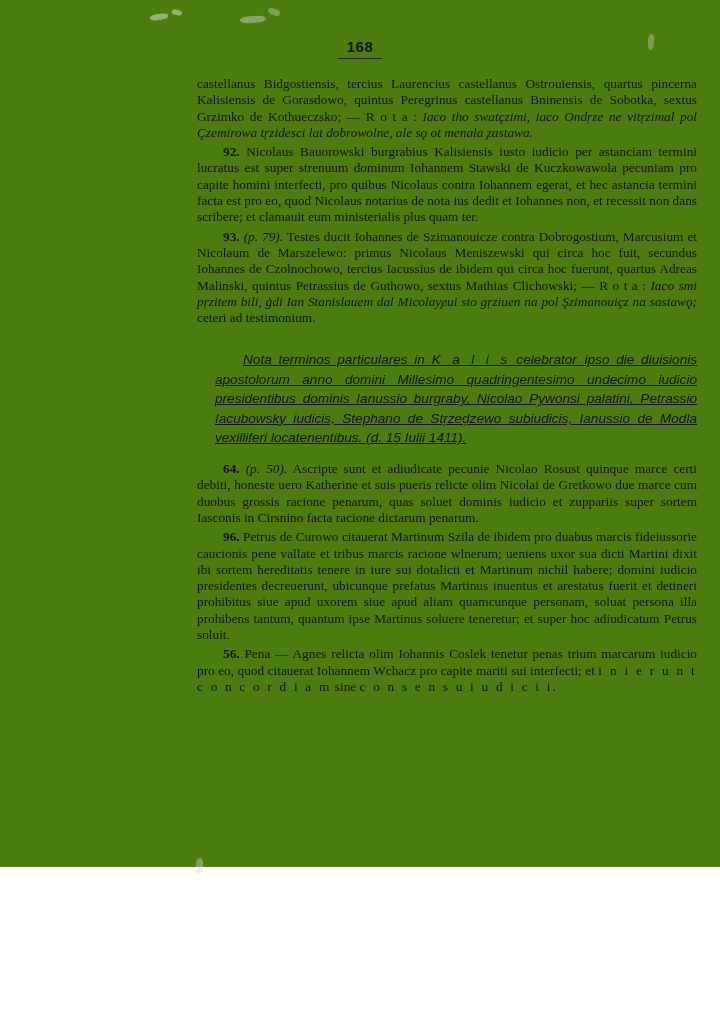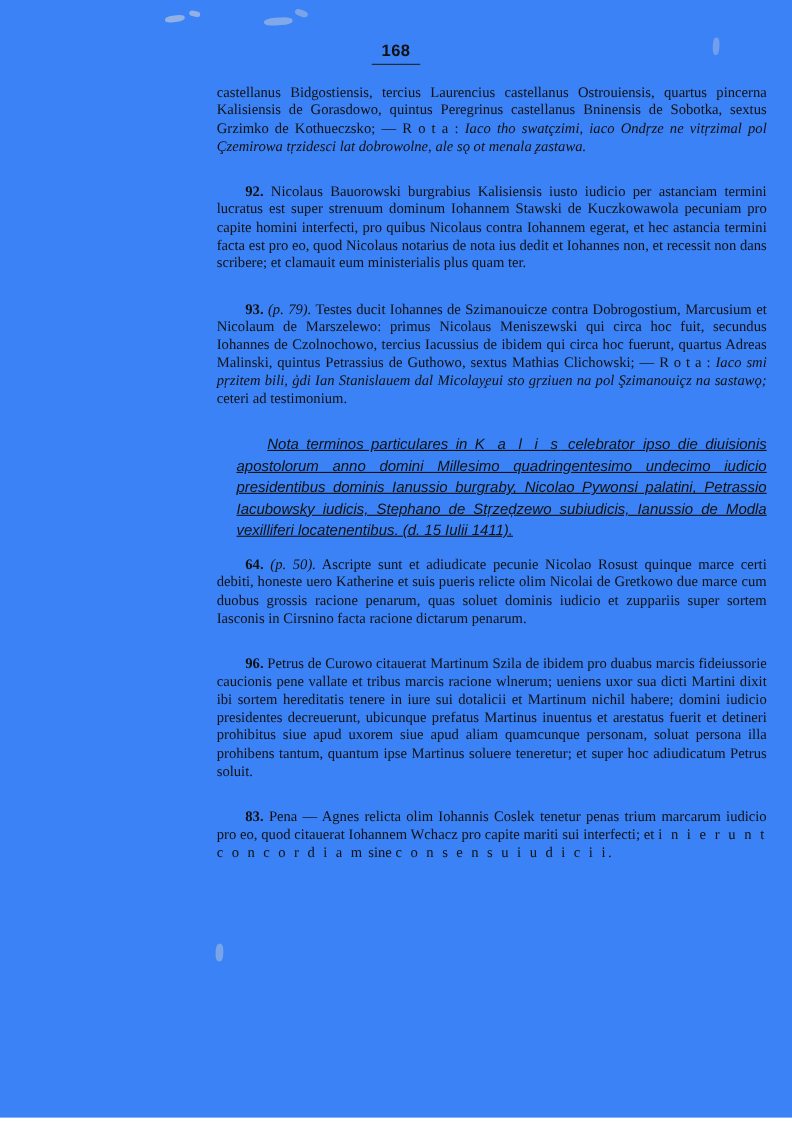--- a/index.html
+++ b/index.html
@@ -12,22 +12,22 @@
     height: 1019px;
     font-family: "Liberation Sans", sans-serif;
     color: #111111;
     position: relative;
     overflow: hidden;
   }
   .page {
     position: absolute;
     left: 0; top: 0;
     width: 720px;
-    height: 1016px;
-    background: #3b82f6;
+    height: 867px;
+    background: #4d7c0f;
   }
   
   .smudge {
     position: absolute;
     background: #d8d8d8;
     opacity: .55;
     border-radius: 40%;
   }
   .smudge.a { left: 150px; top: 14px; width: 18px; height: 6px; transform: rotate(-8deg); }
   .smudge.b { left: 172px; top: 10px; width: 10px; height: 5px; transform: rotate(12deg); }
@@ -61,21 +61,21 @@
 
   p.para {
     margin: 0 0 0 0;
     font-size: 13.3px;
     line-height: 16.3px;
     text-align: justify;
     text-justify: inter-word;
     hyphens: none;
     font-family: Liberation Serif, serif;
   }
-  p.para + p.para { margin-top: 25px; }
+  p.para + p.para { margin-top: 3px; }
   .sp { letter-spacing: 2.2px; }
 
   .nota {
     margin-top: 24px;
     font-style: italic;
     font-size: 13.6px;
     line-height: 19.4px;
     text-align: justify;
     text-indent: 28px;
     padding-left: 18px;
@@ -110,16 +110,16 @@
 
     <p class="para indent"><b>93.</b> <i>(p. 79).</i> Testes ducit Iohannes de Szimanouicze contra Dobrogostium, Marcusium et Nicolaum de Marszelewo: primus Nicolaus Meniszewski qui circa hoc fuit, secundus Iohannes de Czolnochowo, tercius Iacussius de ibidem qui circa hoc fuerunt, quartus Adreas Malinski, quintus Petrassius de Guthowo, sextus Mathias Clichowski; — R o t a : <i>Iaco smi pŗzitem bili, ģdi Ian Stanislauem dal Micolay̧eui sto gŗziuen na pol Şzimanouiçz na sastawǫ;</i> ceteri ad testimonium.</p>
 
 
     <p class="nota">Nota terminos particulares in <span class="wide">K a l i s</span> celebrato<span style="letter-spacing:1px">r</span> ipso die diuisionis apostolorum anno domini Millesimo quadringentesimo undecimo iudicio presidentibus dominis Ianussio burgraby, Nicolao Pywonsi palatini, Petrassio Iacubowsky iudicis, Stephano de Stŗzeḑzewo subiudicis, Ianussio de Modla vexilliferi locatenentibus. (d. 15 Iulii 1411).</p>
 
     <p class="para indent"><b>64.</b> <i>(p. 50).</i> Ascripte sunt et adiudicate pecunie Nicolao Rosust quinque marce certi debiti, honeste uero Katherine et suis pueris relicte olim Nicolai de Gretkowo due marce cum duobus grossis racione penarum, quas soluet dominis iudicio et zuppariis super sortem Iasconis in Cirsnino facta racione dictarum penarum.</p>
 
     <p class="para indent"><b>96.</b> Petrus de Curowo citauerat Martinum Szila de ibidem pro duabus marcis fideiussorie caucionis pene vallate et tribus marcis racione wlnerum; ueniens uxor sua dicti Martini dixit ibi sortem hereditatis tenere in iure sui dotalicii et Martinum nichil habere; domini iudicio presidentes decreuerunt, ubicunque prefatus Martinus inuentus et arestatus fuerit et detineri prohibitus siue apud uxorem siue apud aliam quamcunque personam, soluat persona illa prohibens tantum, quantum ipse Martinus soluere teneretur; et super hoc adiudicatum Petrus soluit.</p>
 
-    <p class="para indent"><b>83.</b> Pena — Agnes relicta olim Iohannis Coslek tenetur penas trium marcarum iudicio pro eo, quod citauerat Iohannem Wchacz pro capite mariti sui interfecti; et <span class="sp">i n i e r u n t  c o n c o r d i a m</span> sine <span class="sp">c o n s e n s u  i u d i c i i.</span></p>
+    <p class="para indent"><b>56.</b> Pena — Agnes relicta olim Iohannis Coslek tenetur penas trium marcarum iudicio pro eo, quod citauerat Iohannem Wchacz pro capite mariti sui interfecti; et <span class="sp">i n i e r u n t  c o n c o r d i a m</span> sine <span class="sp">c o n s e n s u  i u d i c i i.</span></p>
 
   </div>
 </div>
 
 </body></html>

